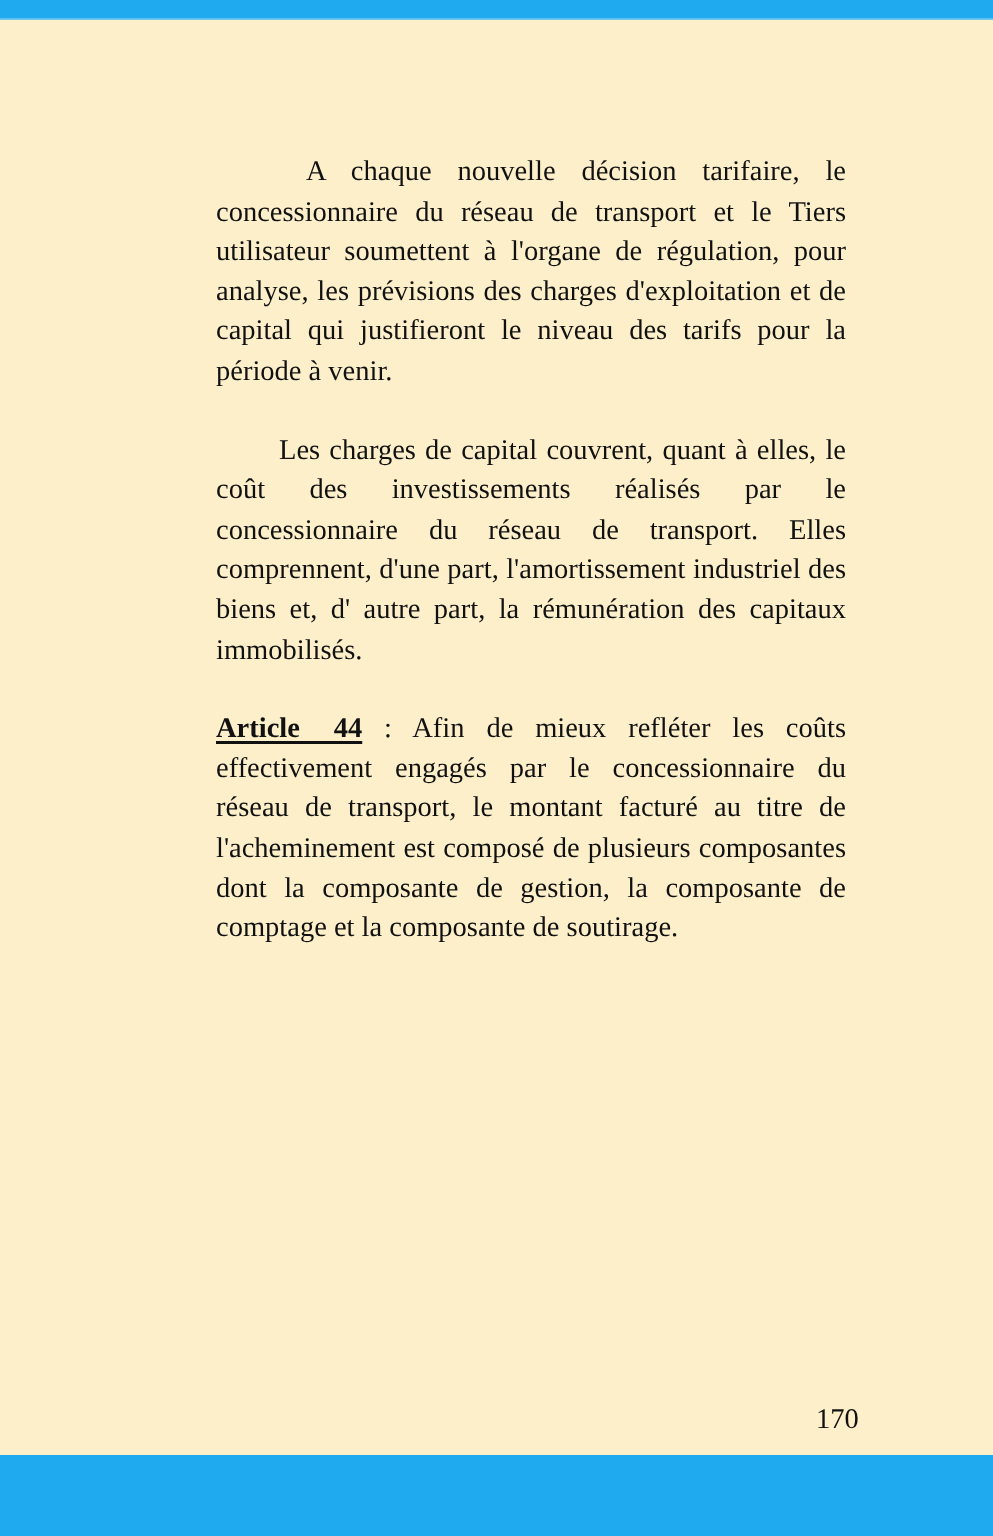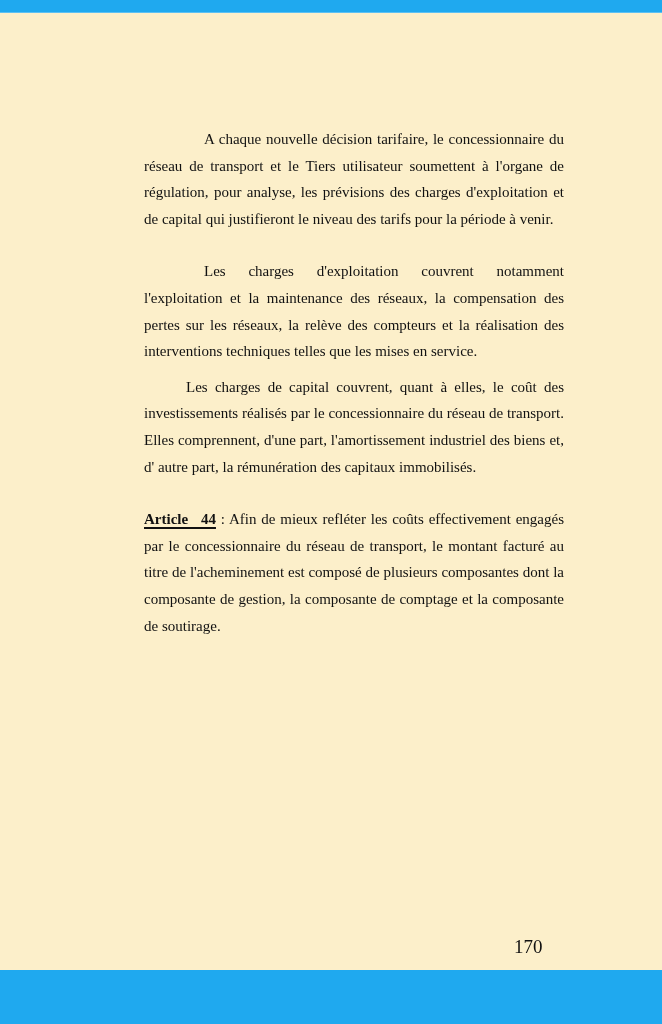--- a/index.html
+++ b/index.html
@@ -17,23 +17,23 @@
       background: #1fa9ef;
       border-bottom: 1px solid #5cc0f3;
     }
     .bottom-bar {
       position: absolute; left: 0; top: 970px; width: 662px; height: 54px;
       background: #1fa9ef;
     }
     .page {
       position: absolute;
       left: 144px;
-      top: 126px;
+      top: 102px;
       width: 420px;
-      font-size: 15px;
+      font-size: 19px;
       line-height: 26.6px;
     }
     .para {
       margin: 0;
       text-align: justify;
     }
     .indent-deep { text-indent: 60px; }
     .indent-mid { text-indent: 42px; }
     .p1 { margin-bottom: 26px; }
     .p2 { margin-bottom: 9px; }
@@ -44,33 +44,32 @@
     }
     .article-label {
       font-weight: bold;
       text-decoration: underline;
       text-decoration-thickness: 2px;
       text-underline-offset: 3px;
       word-spacing: 8px;
     }
     .page-number {
       position: absolute;
-      left: 514px;
+      left: 544px;
       top: 936px;
       font-size: 19px;
       line-height: 22px;
     }
   </style>
 </head>
 <body>
 
 <div class="top-bar"></div>
 
 <div class="page">
   <p class="para indent-deep p1">A chaque nouvelle décision tarifaire, le concessionnaire du réseau de transport et le Tiers utilisateur soumettent à l'organe de régulation, pour analyse, les prévisions des charges d'exploitation et de capital qui justifieront le niveau des tarifs pour la période à venir.</p>
-  <p class="para indent-deep p2">Les charges d'exploitation couvrent notamment l'exploitation et la maintenance des réseaux, la compensation des pertes sur les réseaux, la relève des compteurs et la réalisation des interventions techniques telles que les mises en service.</p>
   <p class="para indent-mid p3">Les charges de capital couvrent, quant à elles, le coût des investissements réalisés par le concessionnaire du réseau de transport. Elles comprennent, d'une part, l'amortissement industriel des biens et, d' autre part, la rémunération des capitaux immobilisés.</p>
   <p class="para"><span class="article-label">Article 44</span><span> : </span><span>Afin de mieux refléter les coûts effectivement engagés par le concessionnaire du réseau de transport, le montant facturé au titre de l'acheminement est composé de plusieurs composantes dont la composante de gestion, la composante de comptage et la composante de soutirage.</span></p>
 </div>
 
 <div class="page-number">170</div>
 
 <div class="bottom-bar"></div>
 
 </body></html>

